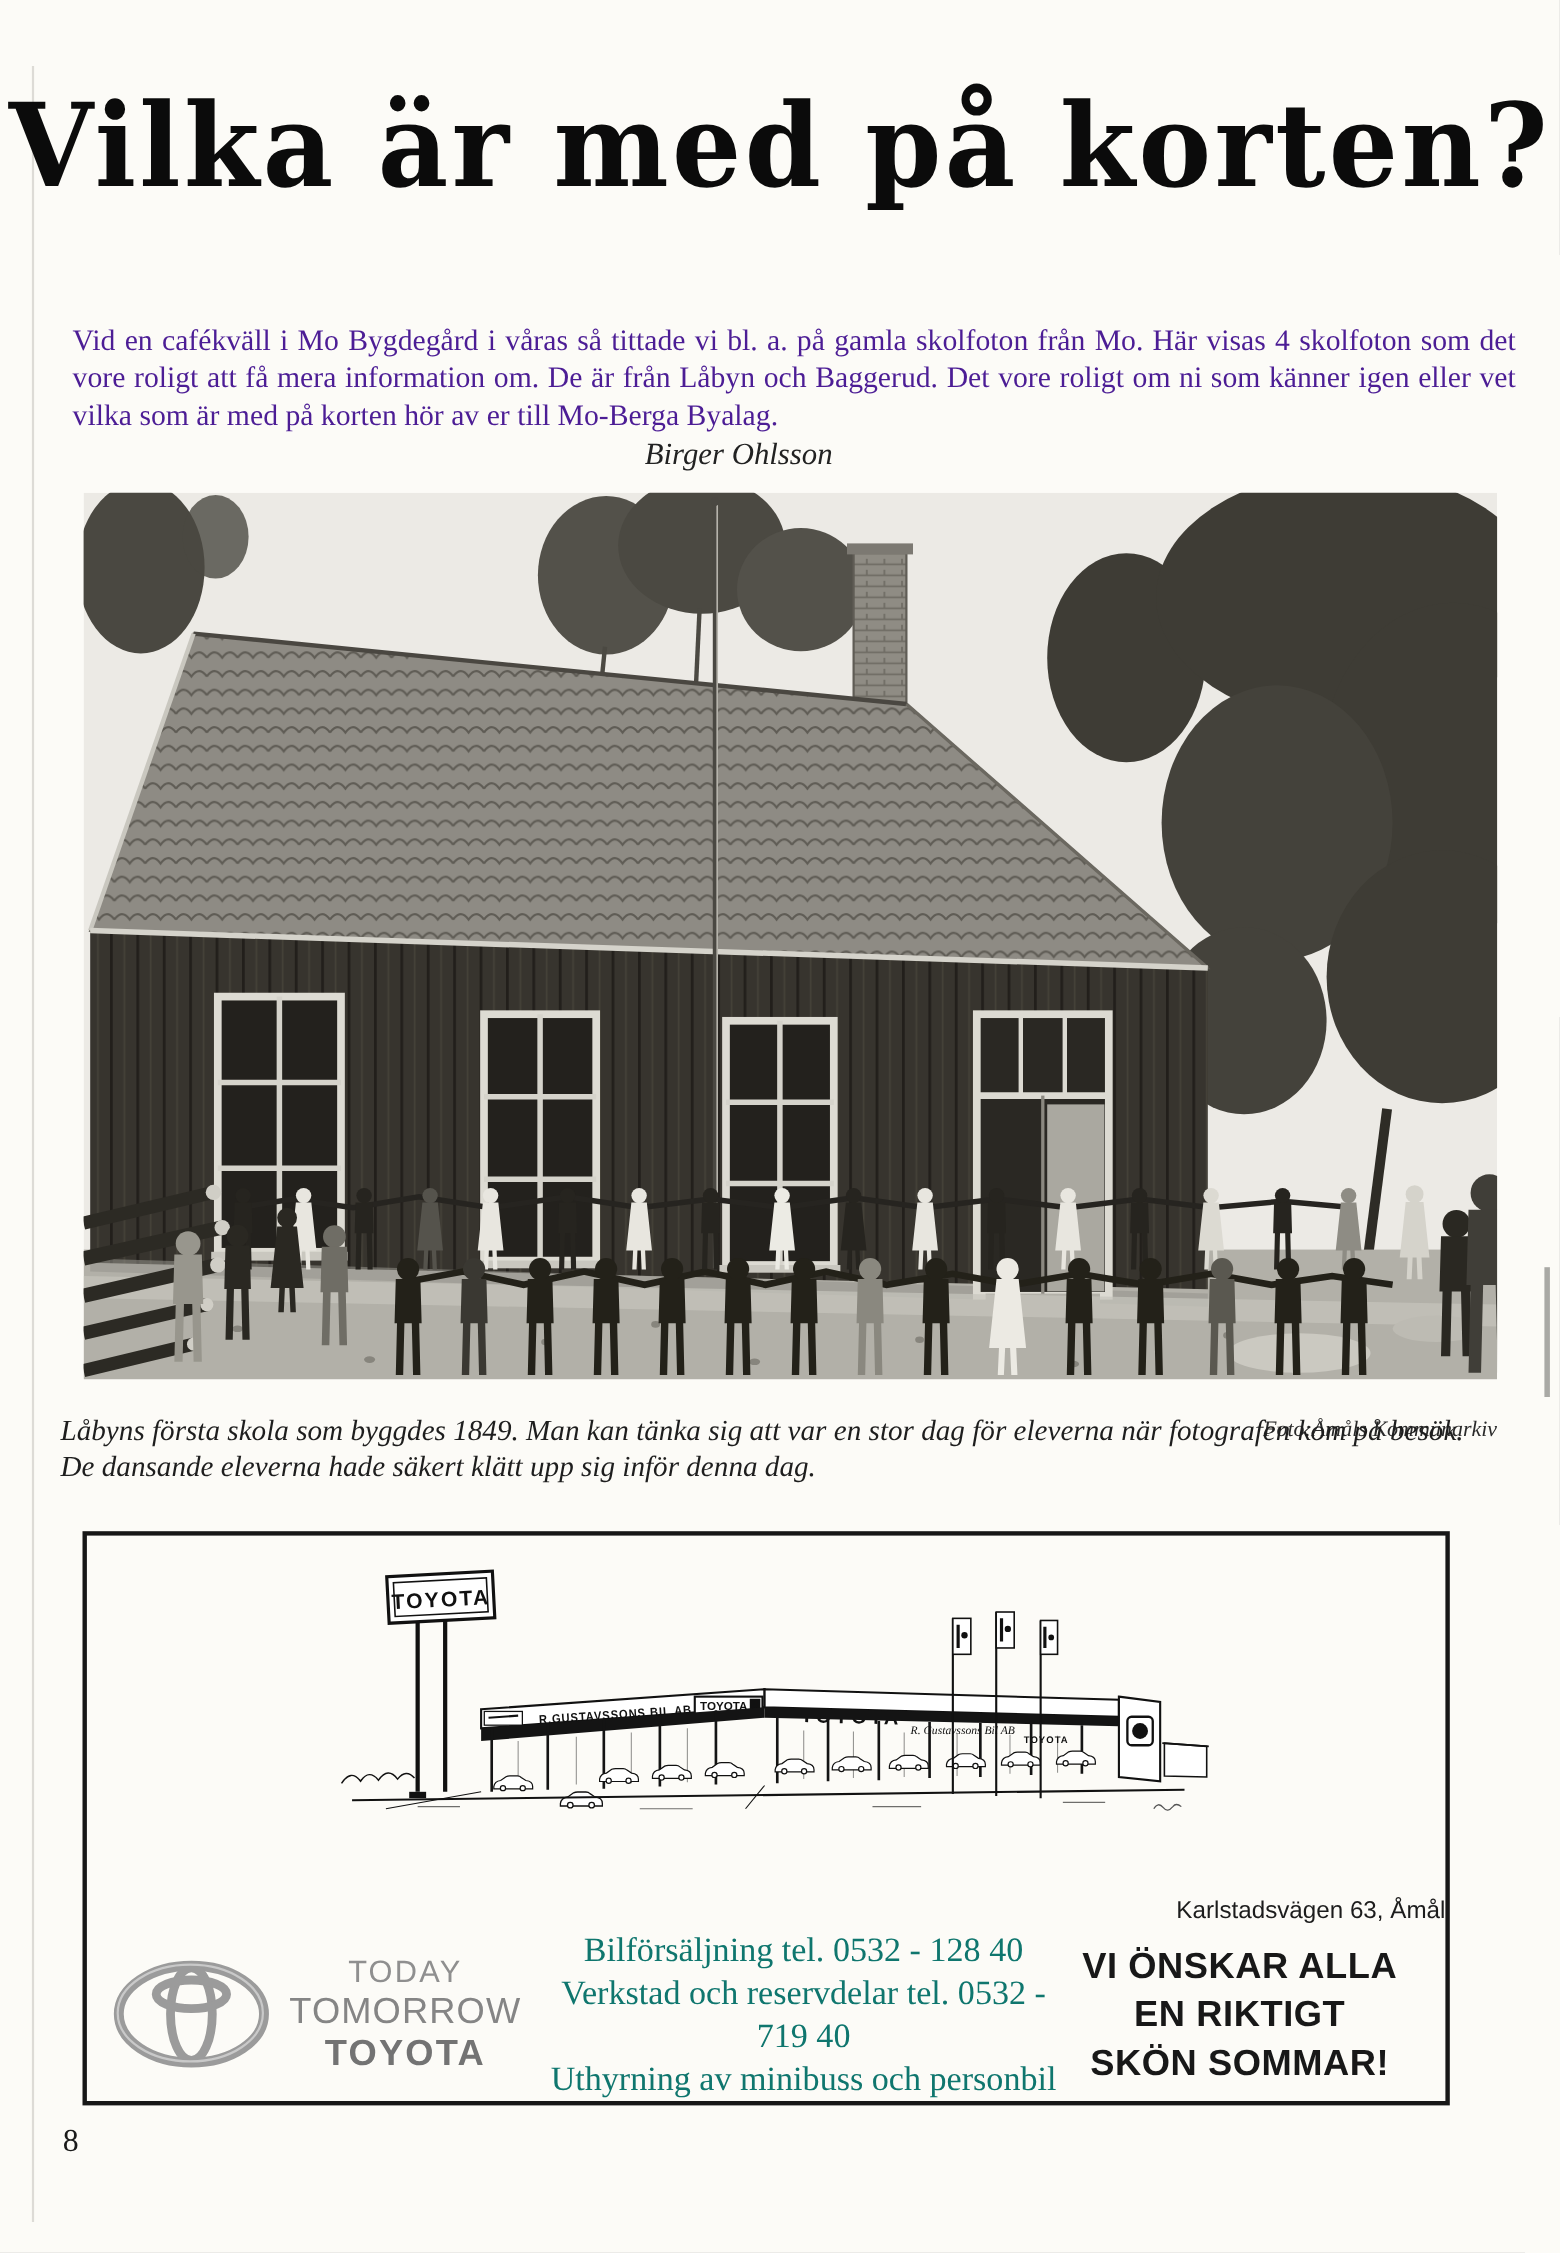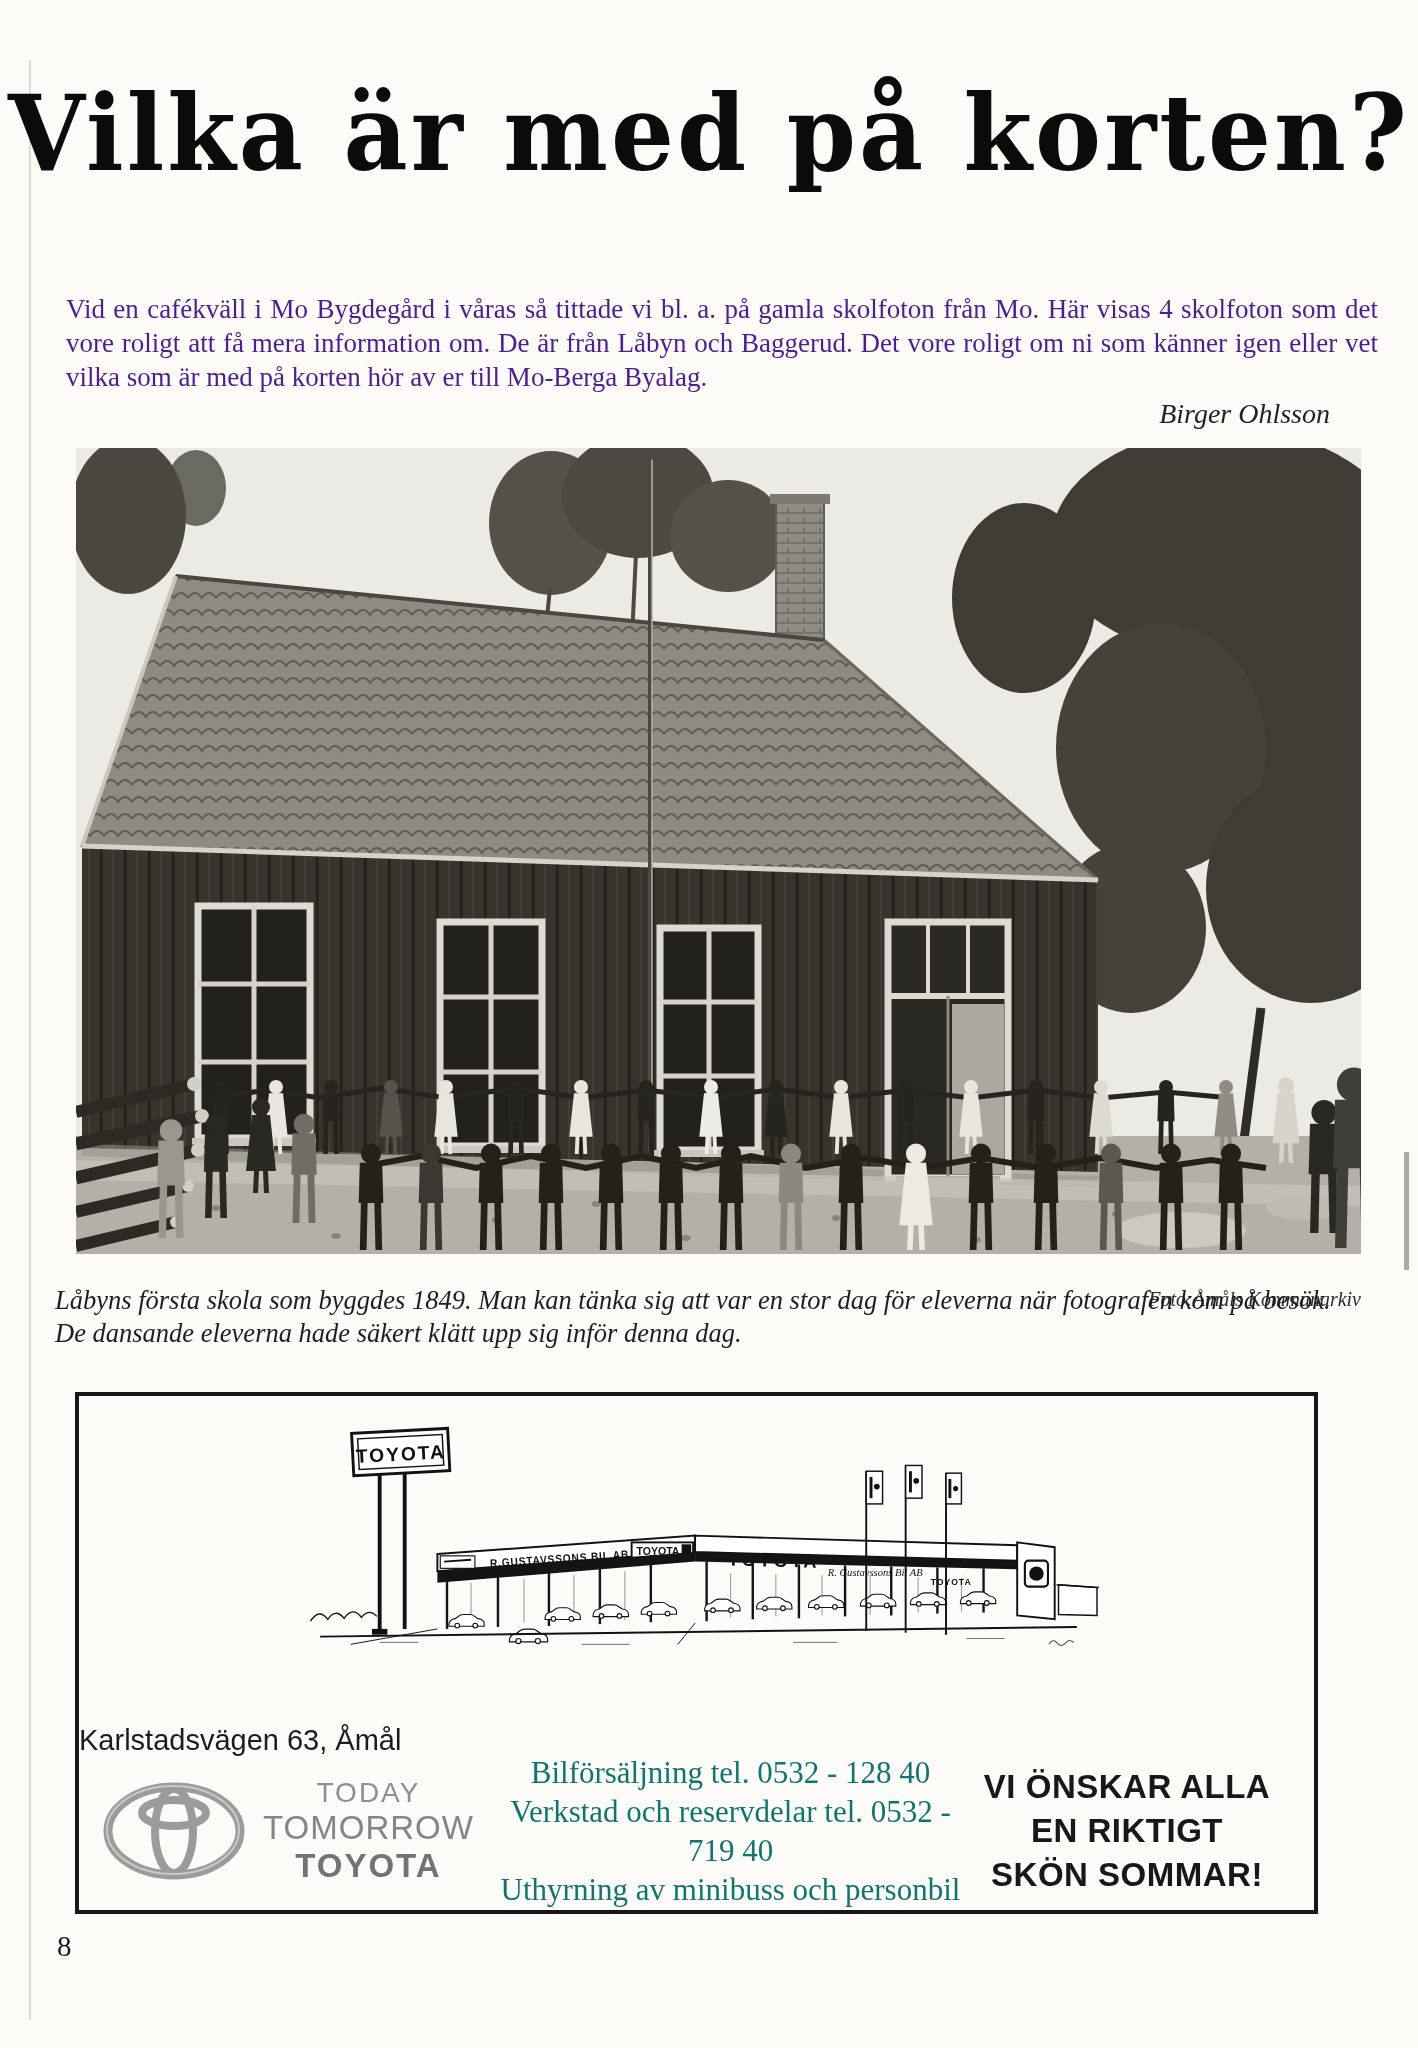--- a/index.html
+++ b/index.html
@@ -17,21 +17,21 @@
     font-weight:bold; font-size:99px; letter-spacing:3px;
     color:#0b0b0b; transform:scaleY(1.06);
   }
   .intro {
     position:absolute; top:292px; left:66px; width:1312px;
     font-size:27px; line-height:34px; text-align:justify; text-align-last:left;
     color:#4c1d95;
   }
   .byline {
     position:absolute; top:398px; left:0; width:1330px;
-    text-align:right; font-style:italic; font-size:28px; color:#222;padding-left:13px;
+    text-align:center; font-style:italic; font-size:28px; color:#222;padding-left:13px;
   }
   .photo { position:absolute; top:448px; left:76px; width:1285px; height:806px; }
   .photo svg { display:block; }
   .credit {
     position:absolute; top:1253px; left:76px; width:1285px;
     text-align:right; font-style:italic; font-size:20px; color:#2a2a2a;margin-top:35px;
   }
   .caption {
     position:absolute; top:1284px; left:55px; width:1312px;
     font-style:italic; font-size:26.5px; line-height:33px; color:#1e1e1e;
@@ -40,22 +40,22 @@
     position:absolute; top:1392px; left:75px; width:1243px; height:522px;
     border:4px solid #171717; background:#fcfbf7;
   }
   .ad-drawing { position:absolute; top:6px; left:50%; transform:translateX(-50%); width:830px; height:250px; }
   .ad-company {
     position:absolute; top:238px; left:0; width:100%; text-align:center;
     font-family:"Liberation Serif", serif; font-weight:bold; font-style:italic;
     font-size:76px; letter-spacing:2px; color:#101010;
   }
   .ad-address {
-    position:absolute; top:328px; left:0; width:100%; text-align:left;
-    font-family:"Liberation Sans", sans-serif; font-size:29px; color:#1c1c1c;
+    position:absolute; top:328px; left:0; width:100%; text-align:right;
+    font-family:"Liberation Sans", sans-serif; font-size:22px; color:#1c1c1c;
   }
   .ad-row {
     position:absolute; top:360px; left:20px; right:22px; height:150px;
     display:flex; align-items:center;
   }
   .ad-brand { width:400px; display:flex; align-items:center; justify-content:flex-start; gap:14px; }
   .toyota-logo { flex:0 0 auto; }
   .brand-lines { font-family:Liberation Sans, sans-serif; text-align:center; }
   .b1 { font-size:28px; letter-spacing:2px; color:#8f8f8f; }
   .b2 { font-size:33px; letter-spacing:1px; color:#858585; }

